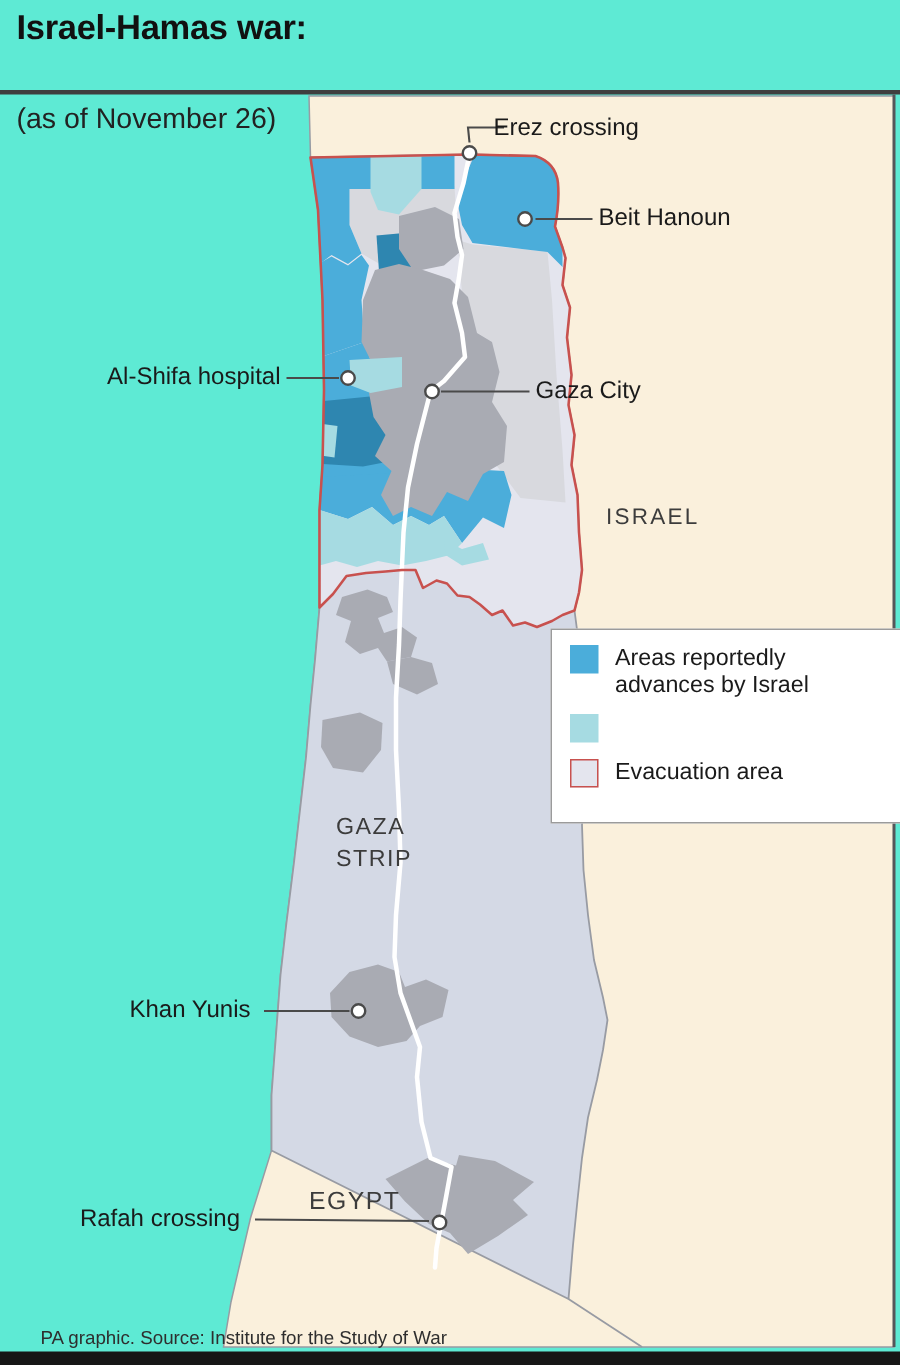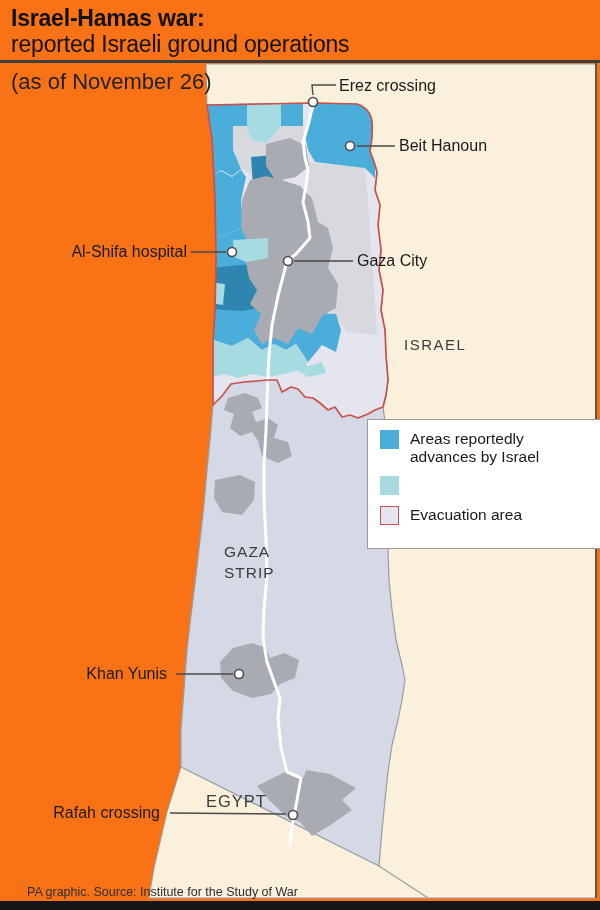--- a/index.html
+++ b/index.html
@@ -1,32 +1,32 @@
 <!DOCTYPE html>
 <html><head>
 <meta charset="utf-8">
 <style>
   * { margin:0; padding:0; box-sizing:border-box; }
   html,body { background:#ffffff; }
   .stage {
-    position:relative; width:600px; height:910px; background:#f97316;
+    position:relative; width:600px; height:910px; background:#5eead4;
     font-family:"Liberation Sans", sans-serif; overflow:hidden;
   }
   .abs { position:absolute; }
   
   .title-line1 { font-size:23px; font-weight:bold; color:#111; line-height:26px; letter-spacing:-0.2px; white-space:nowrap; }
   .title-line2 { font-size:23px; font-weight:normal; color:#111; line-height:26px; letter-spacing:-0.2px; white-space:nowrap; }
   .rule { left:0; top:60px; width:600px; height:3px; background:#3f3f3f; }
-  .date-note { left:11px; top:69px; font-size:22px; color:#222; white-space:nowrap; }
+  .date-note { left:11px; top:69px; font-size:19px; color:#222; white-space:nowrap; }
   
   .map-svg { left:0; top:0; width:600px; height:910px; }
   
   .map-label { font-size:16px; color:#1a1a1a; white-space:nowrap; }
   .country-label { font-size:15px; color:#3c3c3c; letter-spacing:1.5px; white-space:nowrap; }
-  .lbl-erez { left:339px; top:77px;text-align:right; }
+  .lbl-erez { left:329px; top:77px;text-align:right; }
   .lbl-beit { left:399px; top:137px; }
   .lbl-shifa { right:413px; top:243px; }
   .lbl-gazacity { left:357px; top:252px; }
   .lbl-israel { left:404px; top:336px; }
   .lbl-gazastrip { left:224px; top:541px; width:92px; text-align:left; font-size:15.5px; line-height:21px; color:#3c3c3c; letter-spacing:1px; }
   .lbl-khan { right:433px; top:665px; }
   .lbl-rafah { right:440px; top:804px; }
   .lbl-egypt { left:206px; top:792px; font-size:16.5px; letter-spacing:1px;text-align:right; }
   
   .legend {
@@ -46,21 +46,20 @@
   .footer-note { left:7px; top:885px; font-size:12.5px; color:#2e2e2e; white-space:nowrap;margin-left:20px; }
   .bottom-bar { left:0; top:901px; width:600px; height:9px; background:#161616; }
 </style>
 </head>
 <body>
 
 <div class="stage">
 
   <div class="abs" style="left:11px; top:5px;">
     <div class="title-line1">Israel-Hamas war:</div>
-    <div class="title-line2">reported Israeli ground operations</div>
   </div>
   <div class="abs rule"></div>
 
   <svg class="abs map-svg" viewBox="0 0 600 910">
     <defs>
       <clipPath id="evacClip">
         <path d="M207,105 L260,104 L314,103 L357,104 C366,107 371,113 372,122 C373,136 371,146 370,151 L375,165 L377,172 L375,190 L380,205 L378,225 L381,250 L379,270 L383,290 L381,310 L385,330 L386,355 L388,380 L386,395 L383,407 L375,410 L368,414 L358,418 L350,415 L342,417 L335,407 L328,410 L320,403 L313,398 L305,397 L298,389 L291,387 L282,392 L277,380 L268,380 L257,381 L244,382 L231,384 L222,396 L213,405 L213,340 L215,310 L216,260 L215,200 L212,140 Z"></path>
       </clipPath>
     </defs>
 

